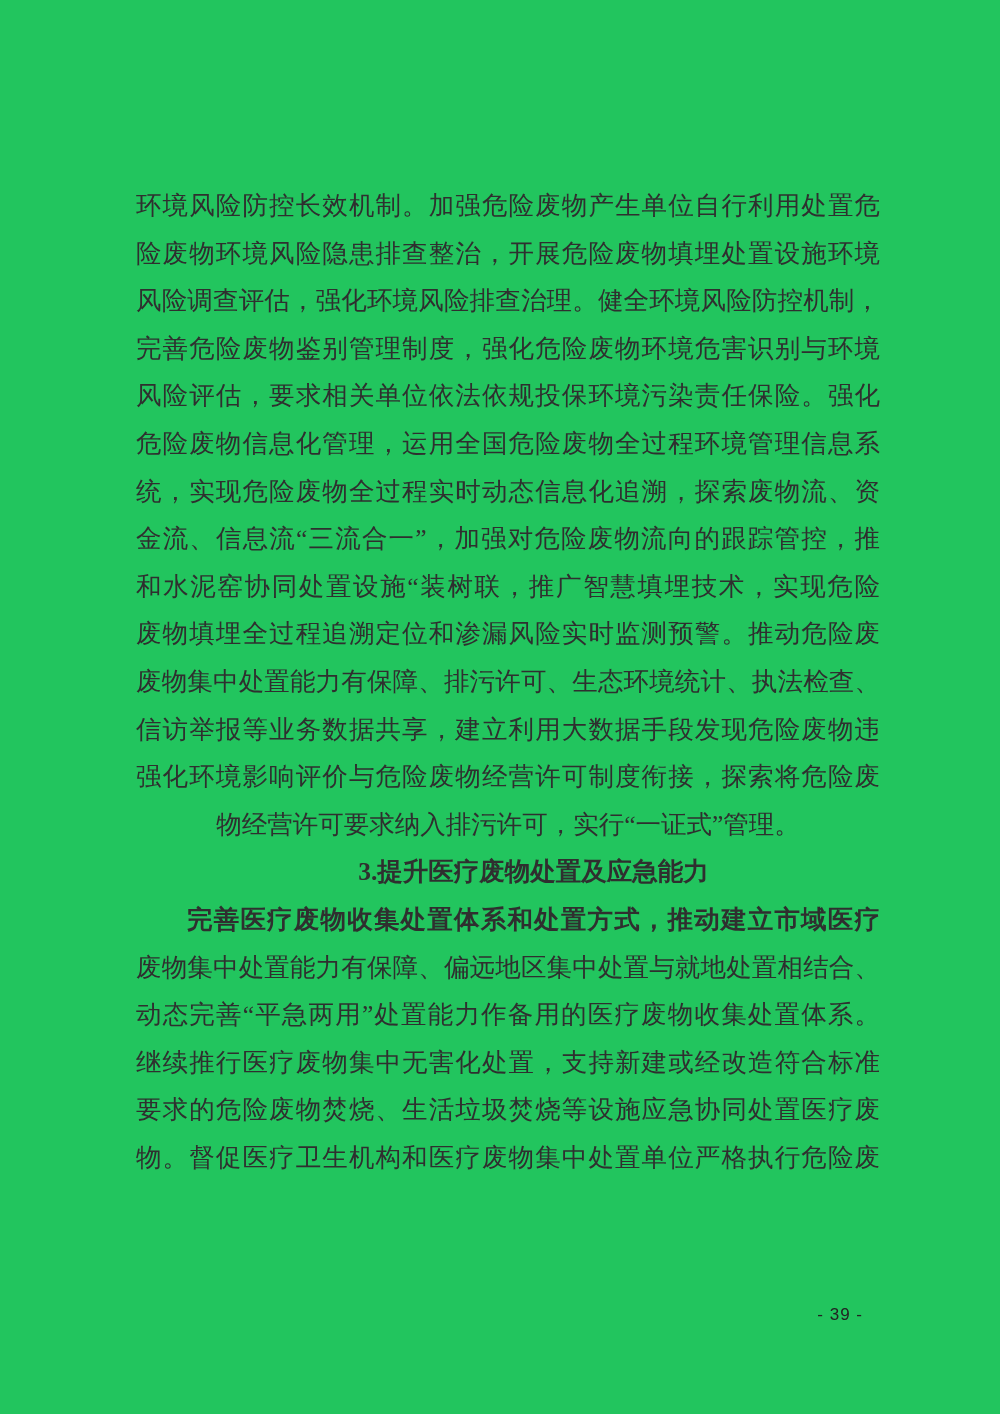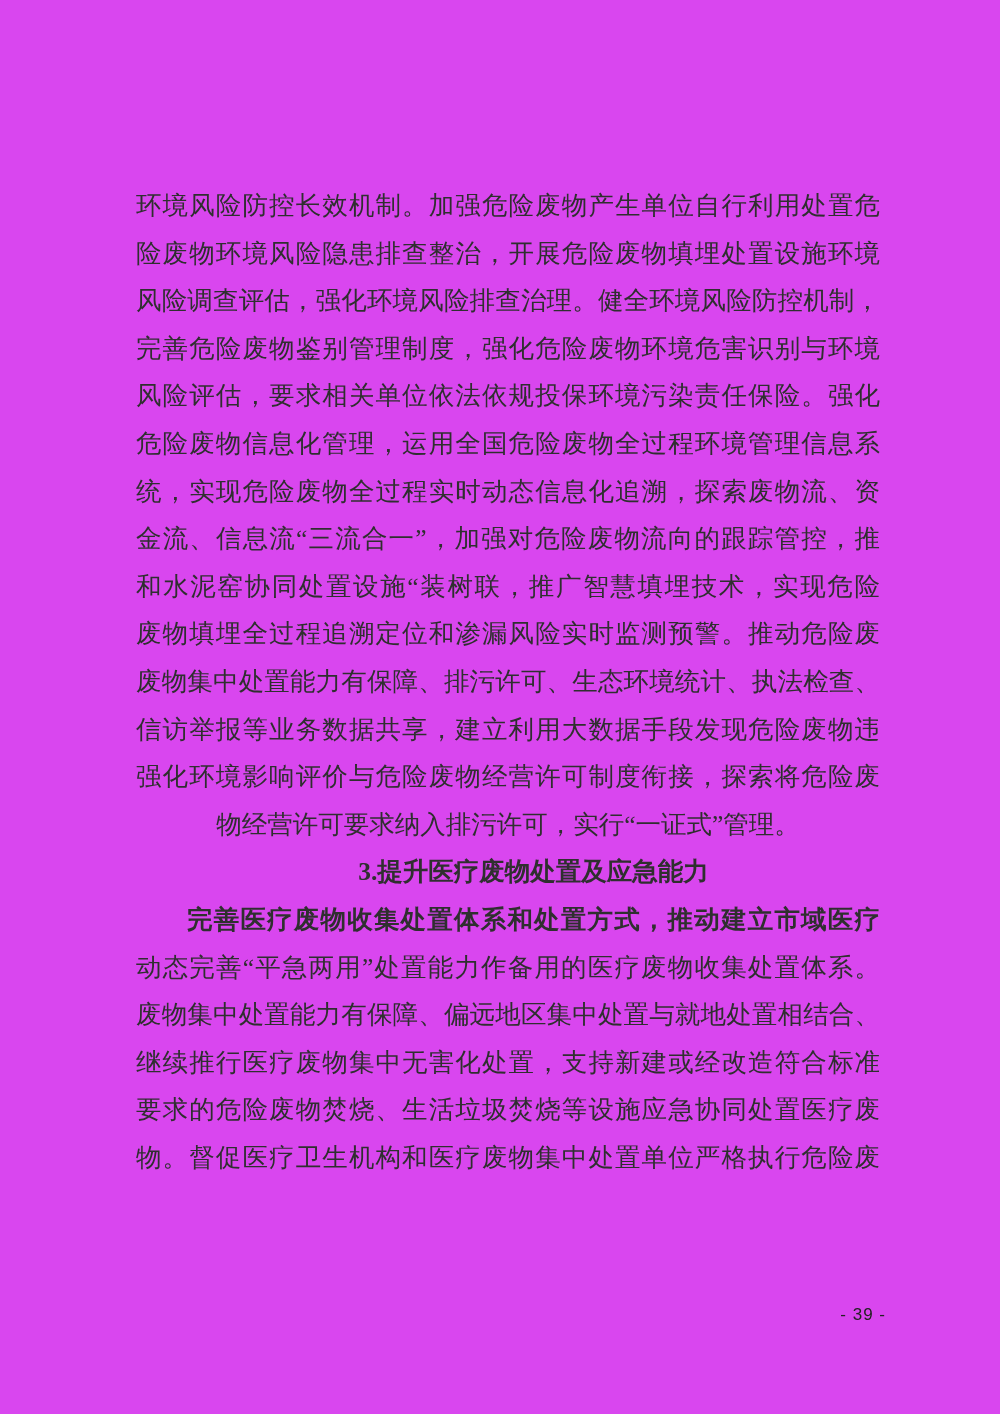--- a/index.html
+++ b/index.html
@@ -10,21 +10,21 @@
     width: 1000px;
     height: 1414px;
     background: #ffffff;
     position: relative;
     overflow: hidden;
     font-family: "Liberation Serif", "DejaVu Serif", serif;
   }
   .page {
     position: absolute;
     inset: 0;
-    background: #d946ef;
+    background: #22c55e;
   }
   .text-block {
     position: absolute;
     left: 136px;
     top: 182px;
     width: 744px;
     color: #2f2f2f;
   }
   .line {
     font-size: 25.5px;
@@ -40,21 +40,21 @@
     -moz-text-align-last: justify;
     text-justify: inter-character;
   }
   .line.indent {
     text-indent: 2em;
     font-weight: bold;
   }
   .page-number {
     position: absolute;
     top: 1303px;
-    right: 114px;
+    right: 137px;
     font-size: 17px;
     line-height: 24px;
     color: #222222;
     font-family: "Liberation Sans", "DejaVu Sans", sans-serif;
     letter-spacing: 1px;
   }
 </style>
 </head>
 <body>
 
@@ -69,20 +69,20 @@
       <div class="line just">统，实现危险废物全过程实时动态信息化追溯，探索废物流、资</div>
       <div class="line just">金流、信息流“三流合一”，加强对危险废物流向的跟踪管控，推</div>
       <div class="line just">和水泥窑协同处置设施“装树联，推广智慧填埋技术，实现危险</div>
       <div class="line just">废物填埋全过程追溯定位和渗漏风险实时监测预警。推动危险废</div>
       <div class="line just">废物集中处置能力有保障、排污许可、生态环境统计、执法检查、</div>
       <div class="line just">信访举报等业务数据共享，建立利用大数据手段发现危险废物违</div>
       <div class="line just">强化环境影响评价与危险废物经营许可制度衔接，探索将危险废</div>
       <div class="line">物经营许可要求纳入排污许可，实行“一证式”管理。</div>
       <div class="line indent">3.提升医疗废物处置及应急能力</div>
       <div class="line just indent">完善医疗废物收集处置体系和处置方式，推动建立市域医疗</div>
+      <div class="line just">废物集中处置能力有保障、偏远地区集中处置与就地处置相结合、</div>
       <div class="line just">动态完善“平急两用”处置能力作备用的医疗废物收集处置体系。</div>
-      <div class="line just">废物集中处置能力有保障、偏远地区集中处置与就地处置相结合、</div>
       <div class="line just">继续推行医疗废物集中无害化处置，支持新建或经改造符合标准</div>
       <div class="line just">要求的危险废物焚烧、生活垃圾焚烧等设施应急协同处置医疗废</div>
       <div class="line just">物。督促医疗卫生机构和医疗废物集中处置单位严格执行危险废</div>
     </main>
   <div class="page-number">- 39 -</div>
 </div>
 
 </body></html>

